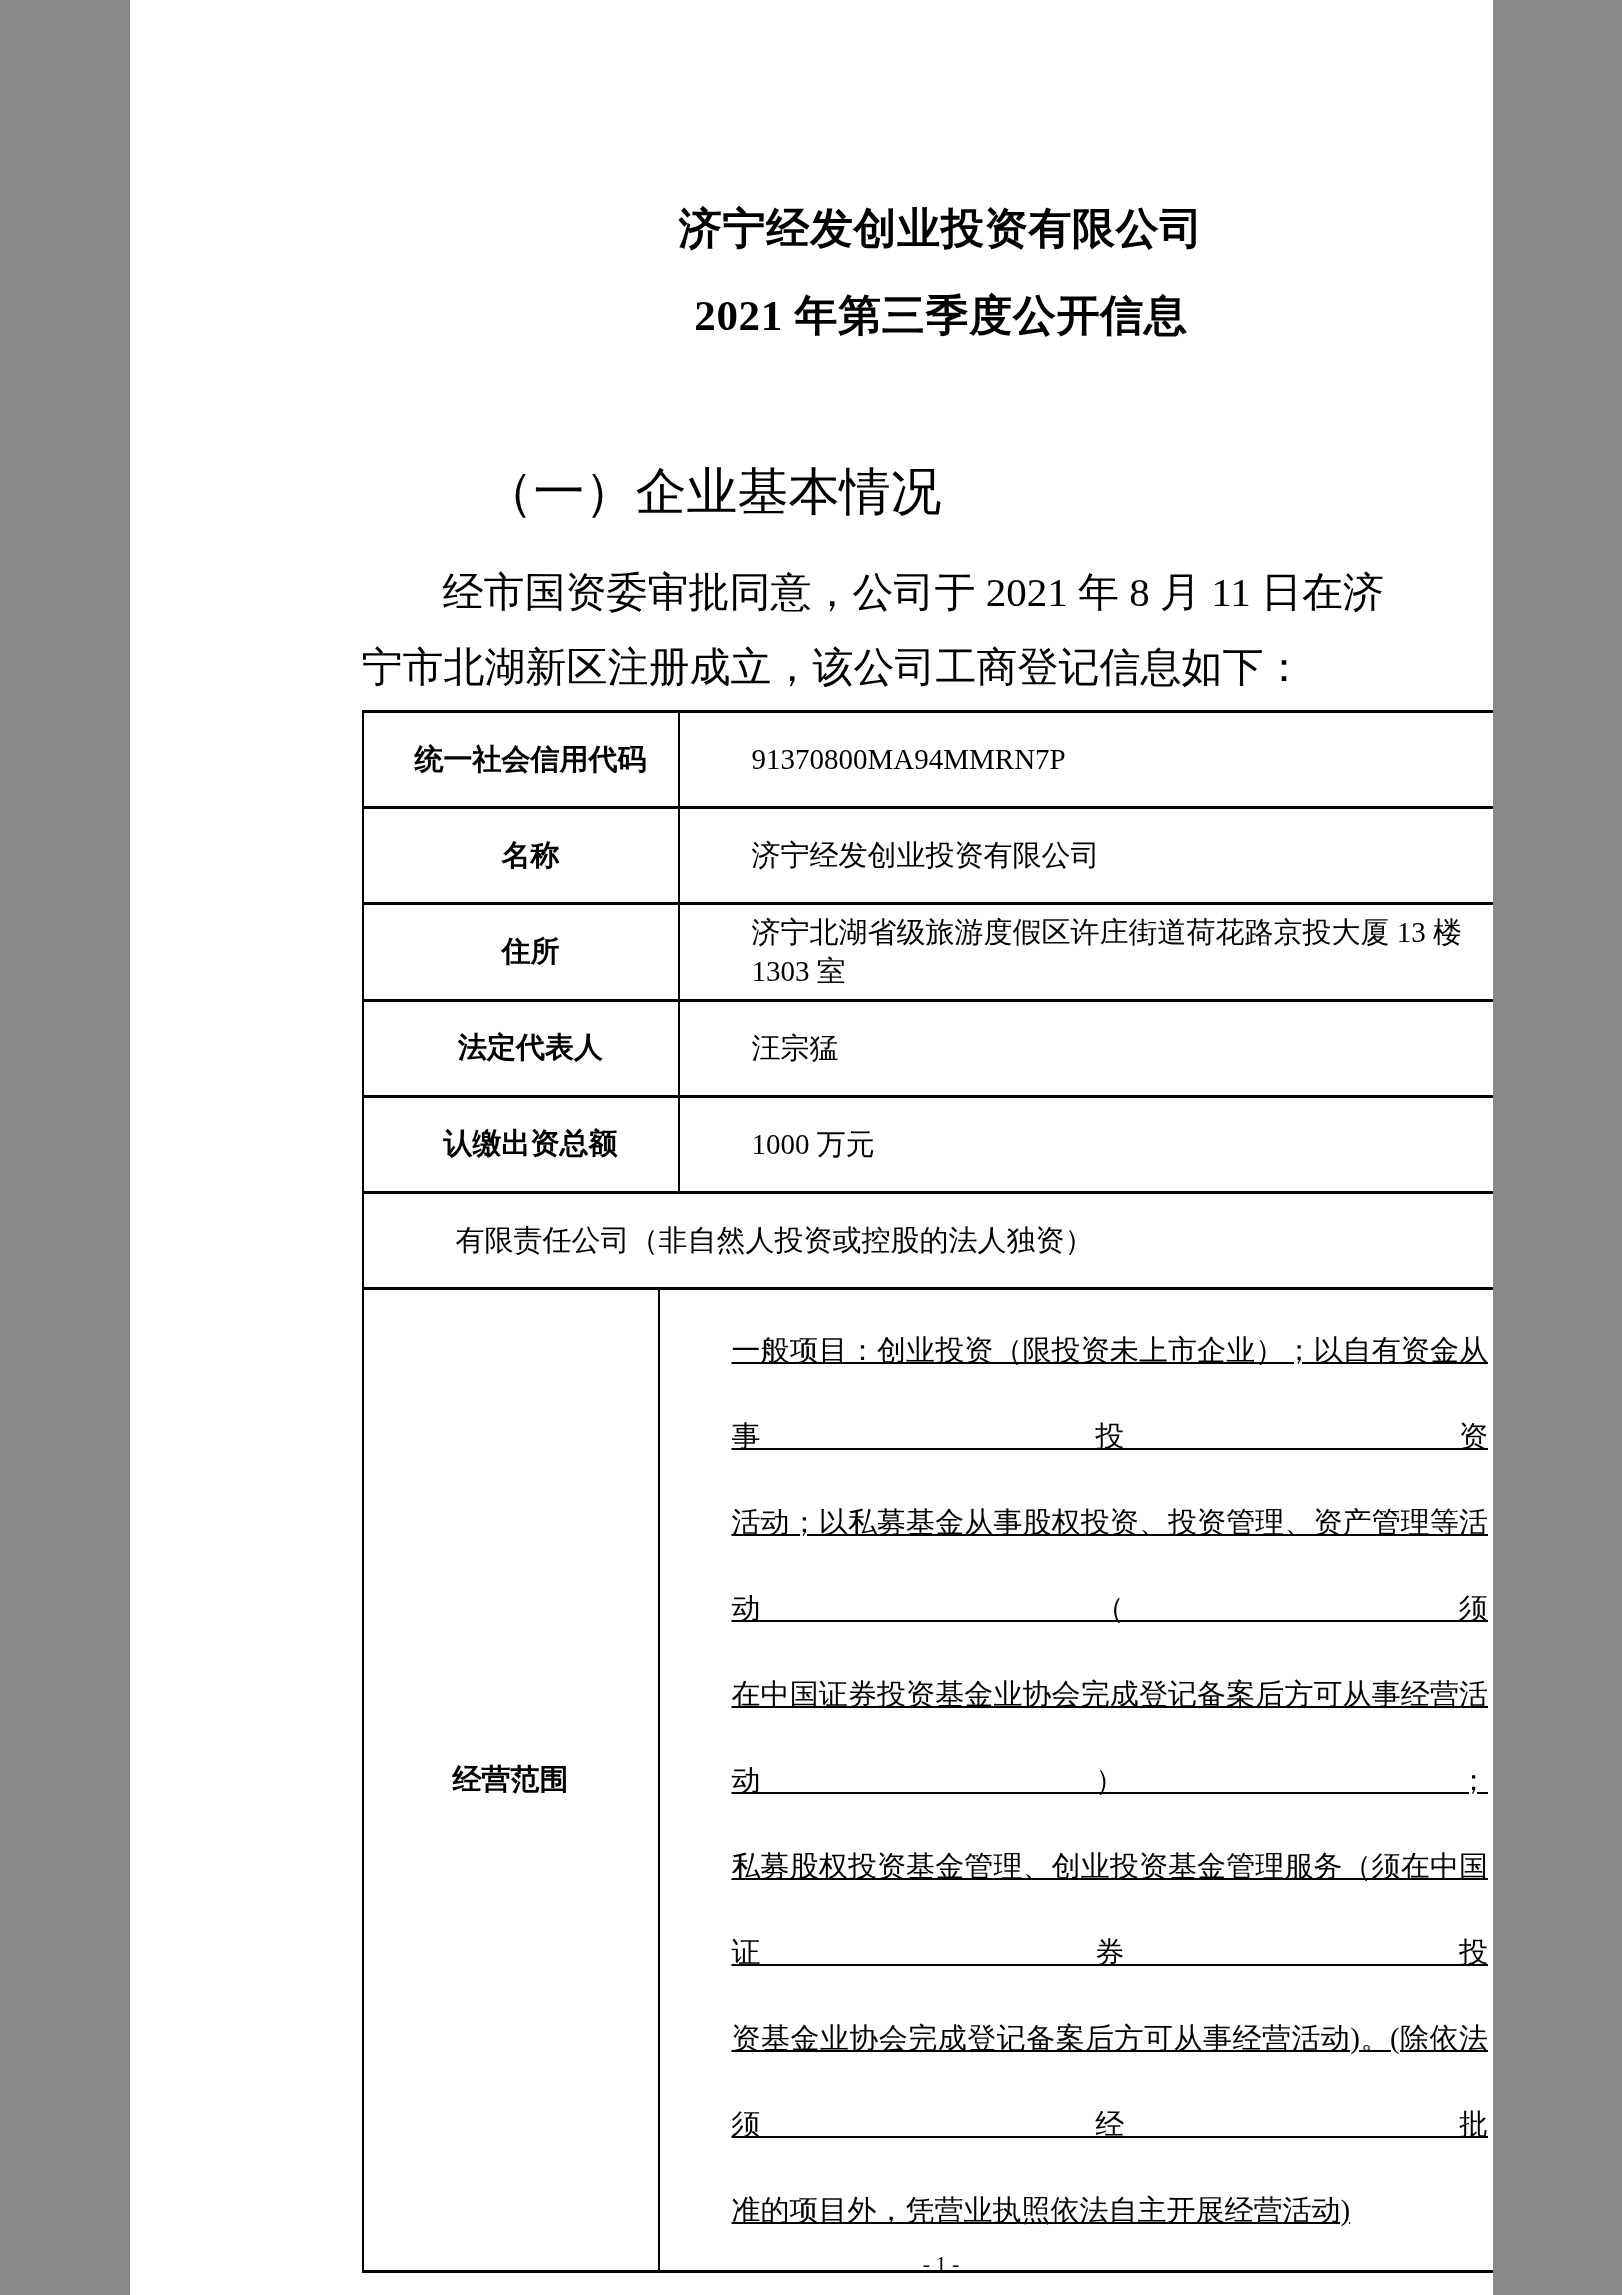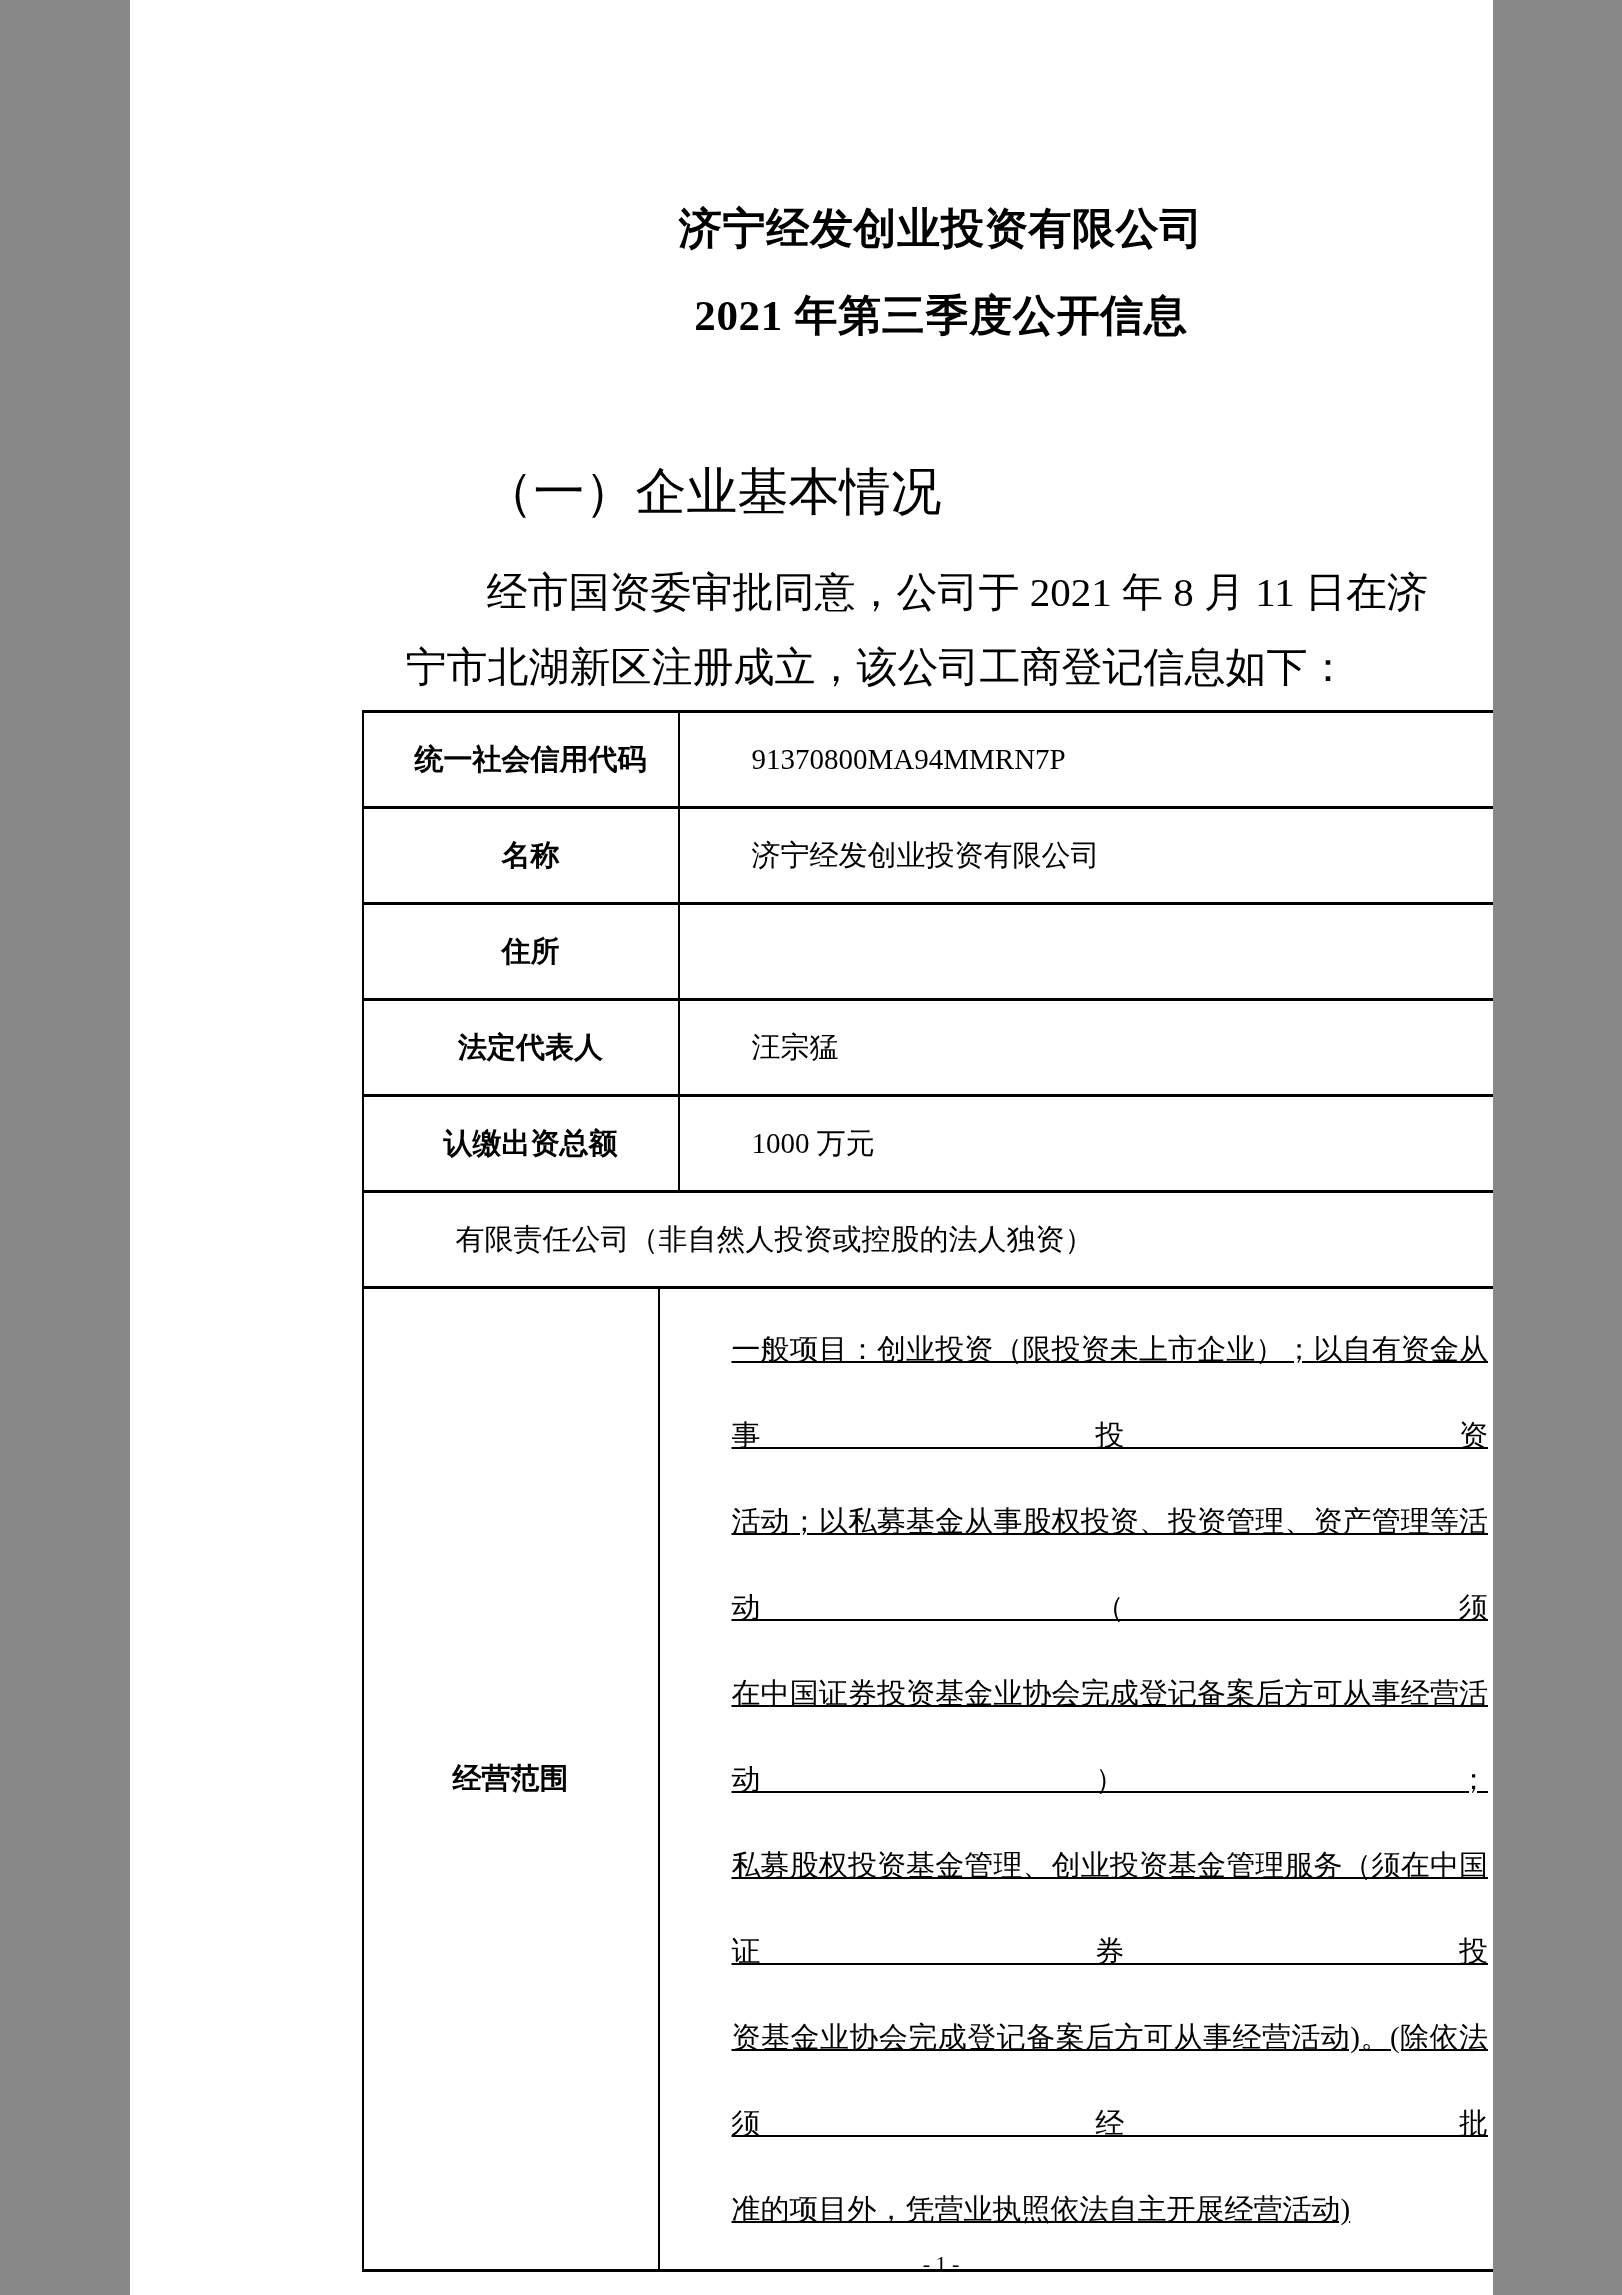--- a/index.html
+++ b/index.html
@@ -35,21 +35,21 @@
     white-space:nowrap;
   }
   .intro{
     position:absolute;
     top:555px;
     left:232px;
     width:1158px;
     font-size:41px;
     line-height:75px;
   }
-  .intro .pline{ white-space:nowrap;margin-left:44px; }
+  .intro .pline{ white-space:nowrap; }
   .intro .pline.first{ text-indent:81px; }
   .reg-table{
     position:absolute;
     top:710px;
     left:232px;
     width:1156px;
     border:2px solid #000;
     border-top-width:3.9px;
     border-bottom-width:3.9px;
     box-sizing:border-box;
@@ -126,20 +126,21 @@
       <div class="trow">
         <div class="tlabel">统一社会信用代码</div>
         <div class="tvalue">91370800MA94MMRN7P</div>
       </div>
       <div class="trow">
         <div class="tlabel">名称</div>
         <div class="tvalue">济宁经发创业投资有限公司</div>
       </div>
       <div class="trow">
         <div class="tlabel">住所</div>
+        <div class="tvalue">济宁北湖省级旅游度假区许庄街道荷花路京投大厦 13 楼 1303 室</div>
       </div>
       <div class="trow">
         <div class="tlabel">法定代表人</div>
         <div class="tvalue">汪宗猛</div>
       </div>
       <div class="trow">
         <div class="tlabel">认缴出资总额</div>
         <div class="tvalue">1000 万元</div>
       </div>
       <div class="trow">

